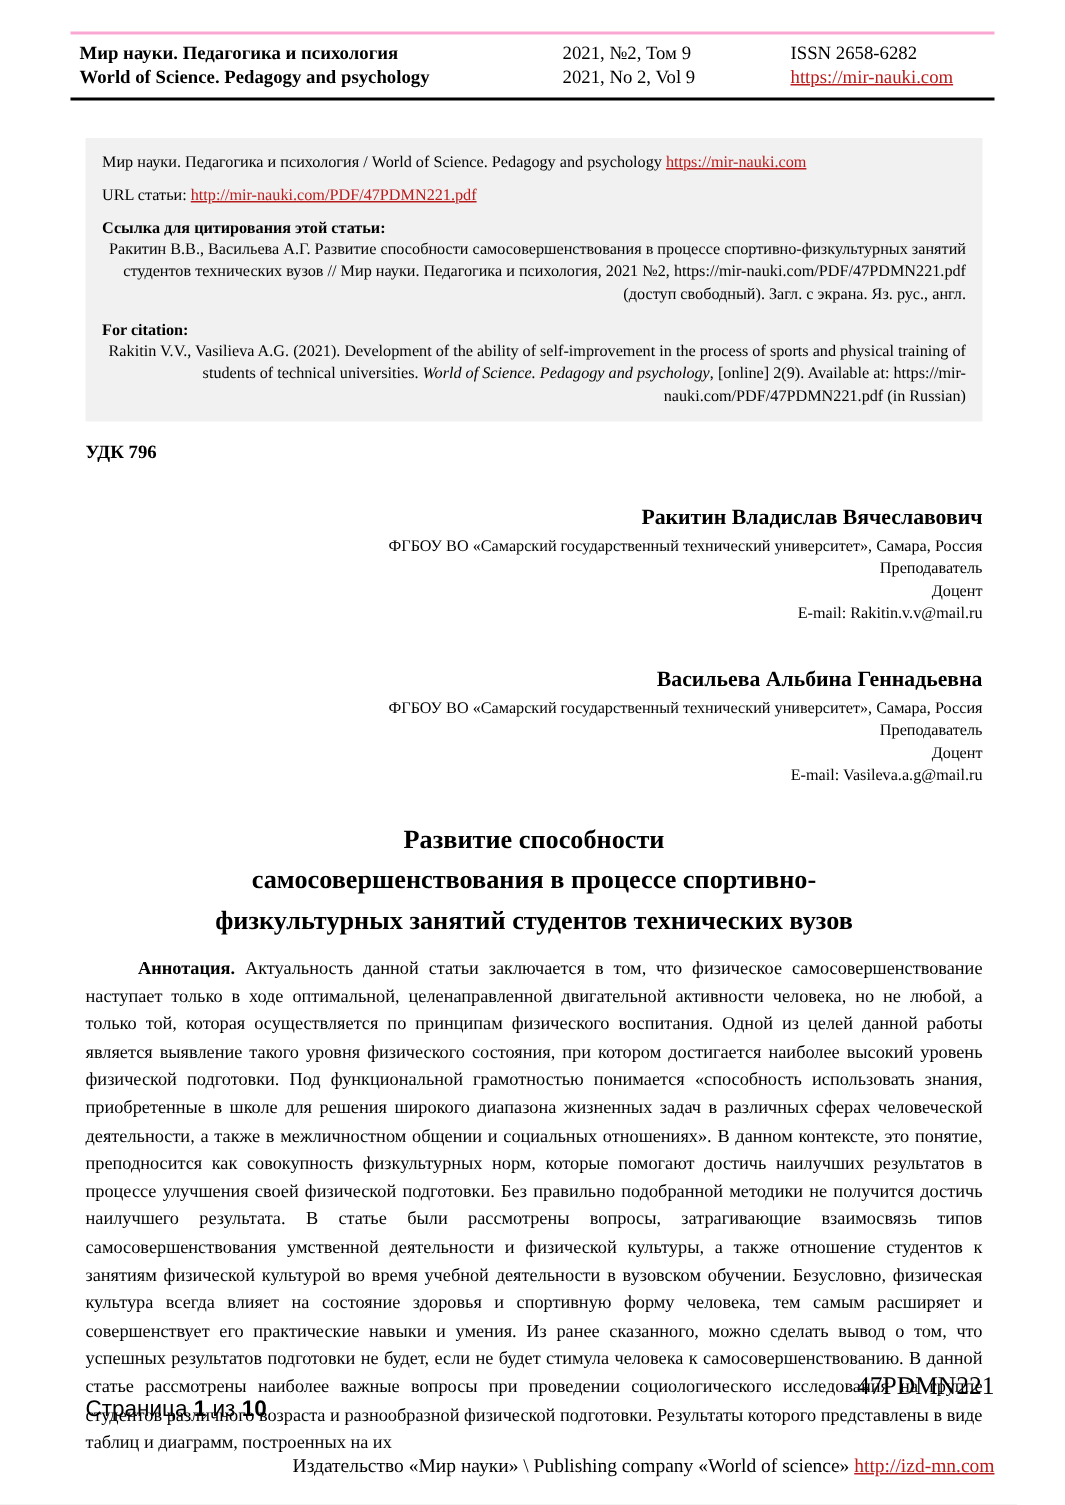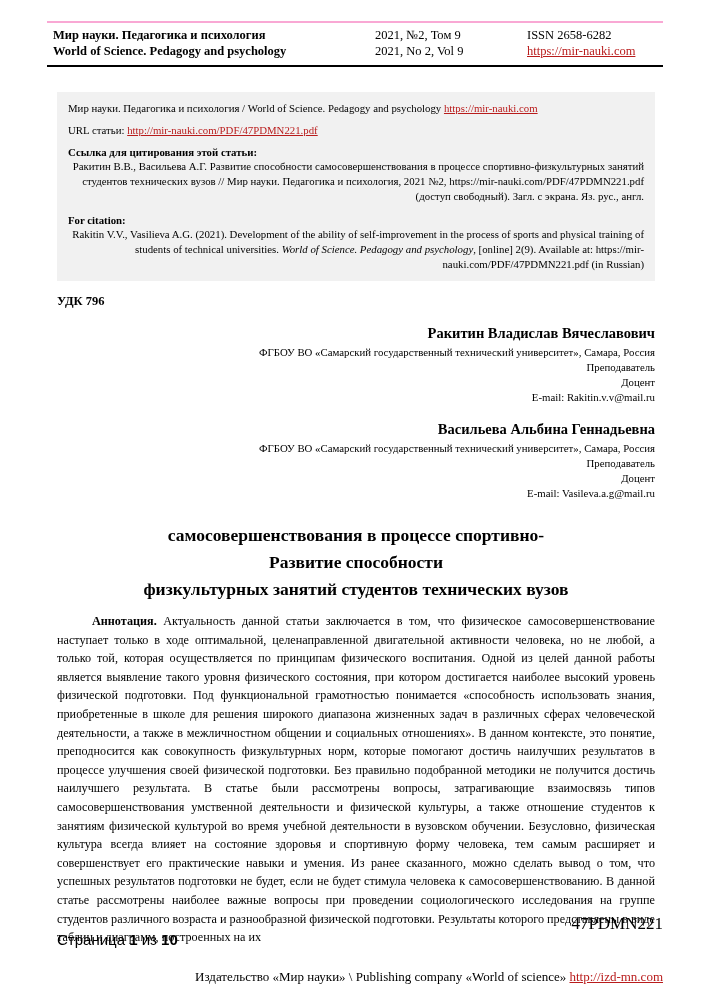--- a/index.html
+++ b/index.html
@@ -31,21 +31,21 @@
     padding:9px 11px 9px 11px;
     font-size:10.8px;
   }
   .meta-line { margin:1px 0 10px 0; }
   .cite-head { font-weight:bold; margin-top:7px; }
   .cite-text { line-height:15px; margin-top:1px; text-align:right; }
   .cite2 { margin-top:10px; }
 
   .udc { font-weight:bold; font-size:12.5px; margin-top:13px; }
 
-  .author { text-align:right; margin-top:16px;font-family:Liberation Serif, serif; }
+  .author { text-align:right; margin-top:28px;font-family:Liberation Serif, serif; }
   .author .name { font-weight:bold; font-size:14.5px; margin-bottom:3px; }
   .author .line { font-size:10.8px; line-height:15px; }
 
   .title { text-align:center; font-weight:bold; font-size:17.5px; line-height:27px; margin-top:21px; }
   .title .tline { display:block; }
 
   .abstract {
     margin-top:9px; font-size:12.2px; line-height:18.6px;
     text-align:justify; text-indent:35px;
   }
@@ -111,22 +111,22 @@
 
     <div class="author">
       <div class="name">Васильева Альбина Геннадьевна</div>
       <div class="line">ФГБОУ ВО «Самарский государственный технический университет», Самара, Россия</div>
       <div class="line">Преподаватель</div>
       <div class="line">Доцент</div>
       <div class="line">E-mail: Vasileva.a.g@mail.ru</div>
     </div>
 
     <h1 class="title" style="margin:21px 0 0 0;">
+      <span class="tline">Развитие способности</span>
       <span class="tline">самосовершенствования в процессе спортивно-</span>
-      <span class="tline">Развитие способности</span>
       <span class="tline">физкультурных занятий студентов технических вузов</span>
     </h1>
 
     <div class="abstract">
       <span class="lead">Аннотация.</span><span> Актуальность данной статьи заключается в том, что физическое самосовершенствование наступает только в ходе оптимальной, целенаправленной двигательной активности человека, но не любой, а только той, которая осуществляется по принципам физического воспитания. Одной из целей данной работы является выявление такого уровня физического состояния, при котором достигается наиболее высокий уровень физической подготовки. Под функциональной грамотностью понимается «способность использовать знания, приобретенные в школе для решения широкого диапазона жизненных задач в различных сферах человеческой деятельности, а также в межличностном общении и социальных отношениях». В данном контексте, это понятие, преподносится как совокупность физкультурных норм, которые помогают достичь наилучших результатов в процессе улучшения своей физической подготовки. Без правильно подобранной методики не получится достичь наилучшего результата. В статье были рассмотрены вопросы, затрагивающие взаимосвязь типов самосовершенствования умственной деятельности и физической культуры, а также отношение студентов к занятиям физической культурой во время учебной деятельности в вузовском обучении. Безусловно, физическая культура всегда влияет на состояние здоровья и спортивную форму человека, тем самым расширяет и совершенствует его практические навыки и умения. Из ранее сказанного, можно сделать вывод о том, что успешных результатов подготовки не будет, если не будет стимула человека к самосовершенствованию. В данной статье рассмотрены наиболее важные вопросы при проведении социологического исследования на группе студентов различного возраста и разнообразной физической подготовки. Результаты которого представлены в виде таблиц и диаграмм, построенных на их</span>
     </div>
 
   </div>
 
   <div class="footer-page">

